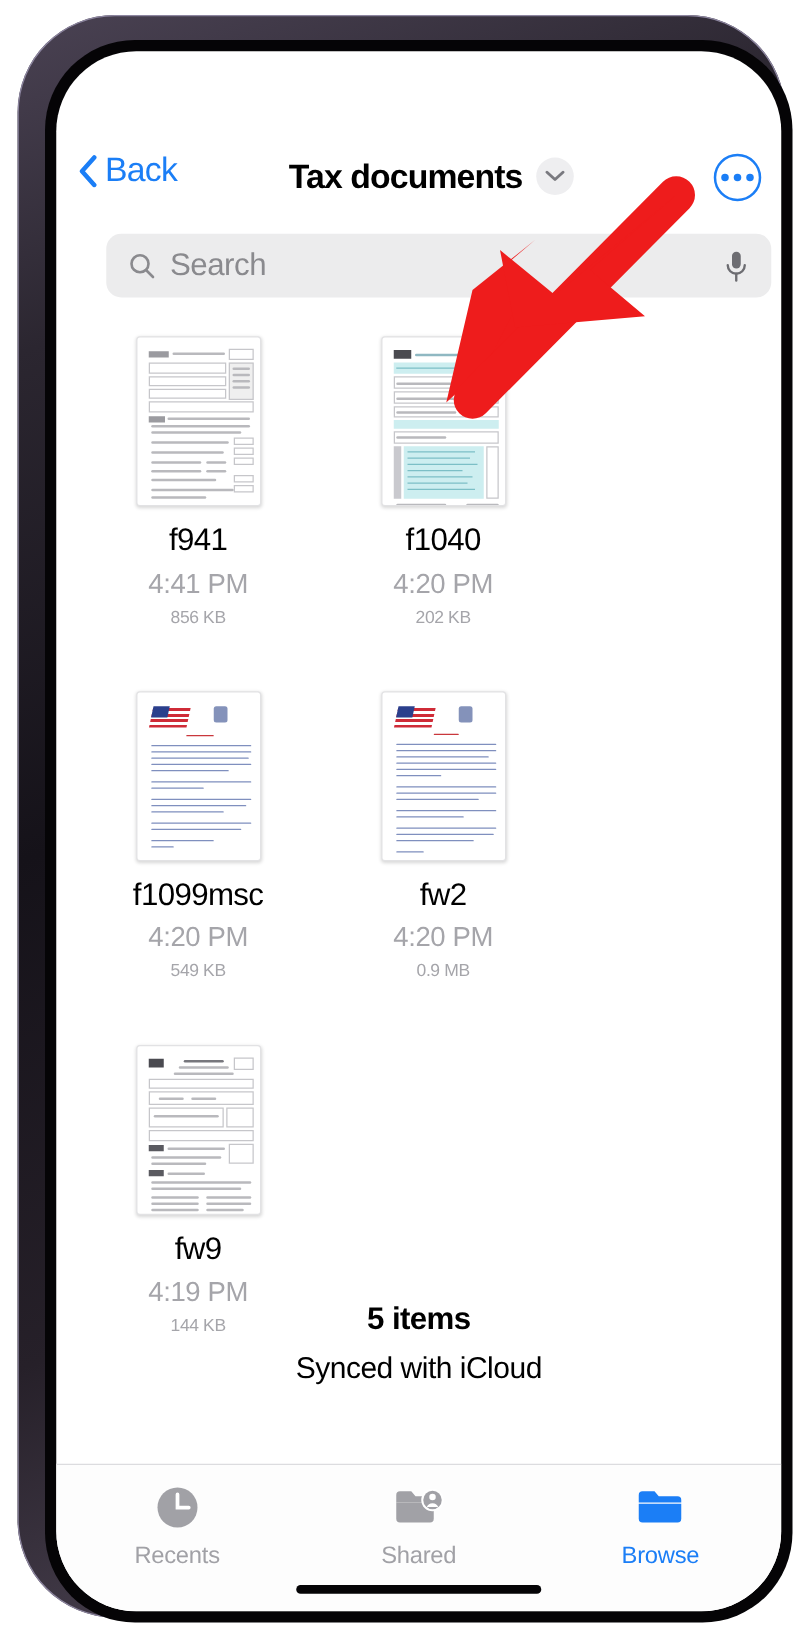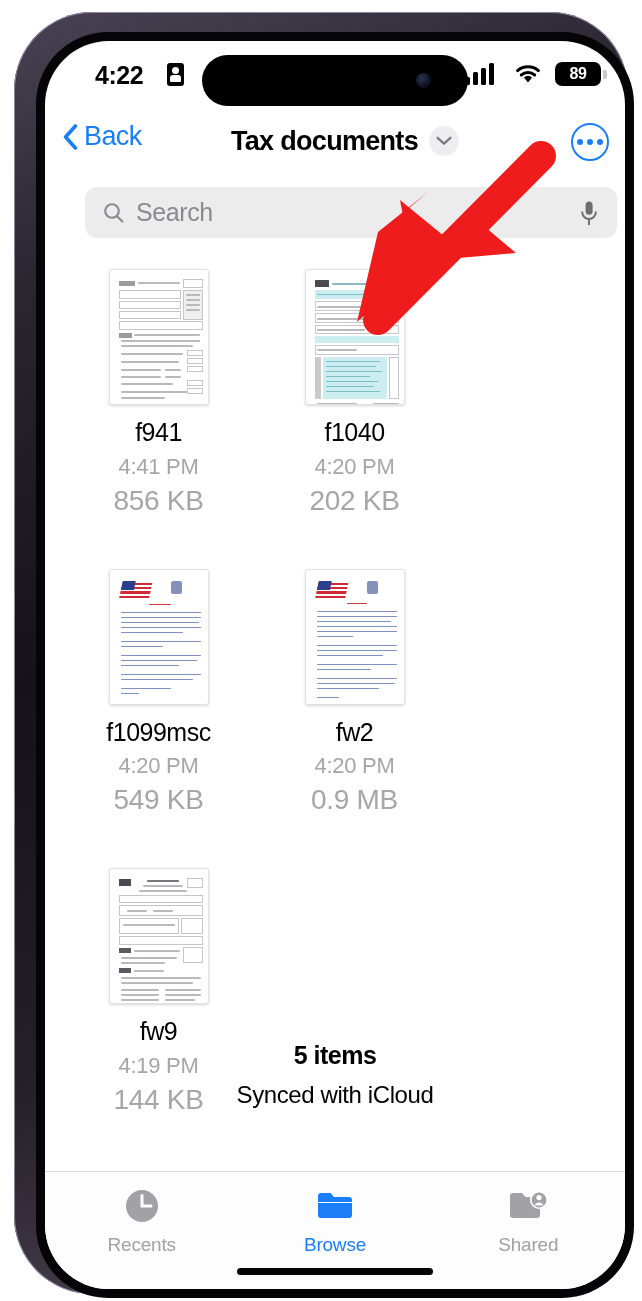--- a/index.html
+++ b/index.html
@@ -141,21 +141,21 @@
     width:100px; height:136px; background:#ffffff;
     border:1px solid #e2e2e4; border-radius:3px;
     box-shadow:0 1px 3px rgba(0,0,0,0.16);
     position:relative; overflow:hidden;
   }
   .file-name{
     margin-top:14px; font-size:25px; color:#000; letter-spacing:-0.5px;
     line-height:1.1; text-align:center;
   }
   .file-time{ margin-top:7px; font-size:22px; color:#a5a5aa; letter-spacing:-0.3px; }
-  .file-size{ margin-top:5px; font-size:28px; color:#a5a5aa; letter-spacing:-0.3px; }
+  .file-size{ margin-top:5px; font-size:14px; color:#a5a5aa; letter-spacing:-0.3px; }
 
   
   .tn-pad{ position:absolute; left:7px; right:6px; top:7px; bottom:7px; }
   .tn-line{ position:absolute; background:#b9b9bd; height:1.6px; border-radius:1px; }
   .tn-box{ position:absolute; border:1px solid #c6c6ca; }
   .tn-fill{ position:absolute; background:#9b9ba0; }
   .tn-cyan{ position:absolute; background:#cdeef0; }
   .tn-cyanline{ position:absolute; background:#7cbfc6; height:1.4px; }
   .tn-redline{ position:absolute; background:#c9373c; height:1.8px; border-radius:1px; }
   .tn-blueline{ position:absolute; background:#7f8fbe; height:1.5px; border-radius:1px; }
@@ -205,46 +205,20 @@
 </head>
 <body>
 
 <div id="stage">
 
   <div class="phone-frame">
     <div class="phone-bezel"></div>
 
     <div class="screen">
 
-      <div class="status-bar">
-        <div class="status-time">4:22</div>
-        <div class="statusbar-badge-icon"></div>
-
-        <div class="dynamic-island">
-          <div class="island-camera"></div>
-        </div>
-
-        <div class="signal-bars">
-          <i></i>
-            <i></i>
-            <i></i>
-            <i></i>
-        </div>
-
-        <svg class="wifi-icon" viewBox="0 0 30 22">
-          <path d="M15 19.4l-4.1-5.0a6.4 6.4 0 0 1 8.2 0z" fill="#000"></path>
-          <path d="M4.6 7.6a16 16 0 0 1 20.8 0" stroke="#000" stroke-width="3.1" fill="none" stroke-linecap="round"></path>
-          <path d="M8.3 12.0a10.6 10.6 0 0 1 13.4 0" stroke="#000" stroke-width="3.0" fill="none" stroke-linecap="round"></path>
-        </svg>
-
-        <div class="battery-icon">
-          <span>89</span>
-        </div>
-        <div class="battery-cap"></div>
-      </div>
 
       <div class="nav-bar">
 
         <div class="nav-title-wrap">
           <div class="nav-title">Tax documents</div>
           <div class="title-chevron-button">
             <svg width="16" height="10" viewBox="0 0 16 10">
               <path d="M1.6 1.8L8 7.6l6.4-5.8" stroke="#79797f" stroke-width="2.3" fill="none" stroke-linecap="round" stroke-linejoin="round"></path>
             </svg>
           </div>
@@ -460,42 +434,42 @@
         <div class="tab-item">
           <div class="tab-icon">
             <svg width="40" height="40" viewBox="0 0 40 40">
               <circle cx="20" cy="20" r="16" fill="#a1a1a6"></circle>
               <path d="M20 9.5V20h9" stroke="#ffffff" stroke-width="3" fill="none" stroke-linecap="round"></path>
             </svg>
           </div>
           <div class="tab-label">Recents</div>
         </div>
 
-        <div class="tab-item active">
-          <div class="tab-icon">
-            <svg width="42" height="36" viewBox="0 0 42 36">
-              <path d="M4 8a3 3 0 0 1 3-3h9.6l3.4 4H35a3 3 0 0 1 3 3v2H4z" fill="#1b7ef6"></path>
-              <path d="M4 15h34v12a3 3 0 0 1-3 3H7a3 3 0 0 1-3-3z" fill="#1b7ef6"></path>
-            </svg>
-          </div>
-          <div class="tab-label">Browse</div>
-        </div>
-
         <div class="tab-item">
           <div class="tab-icon">
             <svg width="42" height="36" viewBox="0 0 42 36">
               <path d="M3 8a3 3 0 0 1 3-3h9l3.4 4H30a3 3 0 0 1 3 3v2H3z" fill="#a1a1a6"></path>
               <path d="M3 14h30v13a3 3 0 0 1-3 3H6a3 3 0 0 1-3-3z" fill="#a1a1a6"></path>
               <circle cx="32" cy="12" r="9" fill="#ffffff"></circle>
               <circle cx="32" cy="12" r="7.4" fill="#a1a1a6"></circle>
               <circle cx="32" cy="9.6" r="2.6" fill="#ffffff"></circle>
               <path d="M27.4 17.6a5 5 0 0 1 9.2 0z" fill="#ffffff"></path>
             </svg>
           </div>
           <div class="tab-label">Shared</div>
+        </div>
+
+        <div class="tab-item active">
+          <div class="tab-icon">
+            <svg width="42" height="36" viewBox="0 0 42 36">
+              <path d="M4 8a3 3 0 0 1 3-3h9.6l3.4 4H35a3 3 0 0 1 3 3v2H4z" fill="#1b7ef6"></path>
+              <path d="M4 15h34v12a3 3 0 0 1-3 3H7a3 3 0 0 1-3-3z" fill="#1b7ef6"></path>
+            </svg>
+          </div>
+          <div class="tab-label">Browse</div>
         </div>
       </div>
 
       <div class="home-indicator"></div>
     </div>
   </div>
 
   <svg class="annotation-arrow" viewBox="0 0 642 1301">
     <g fill="#ee1c1c">
       <path d="M543 152

